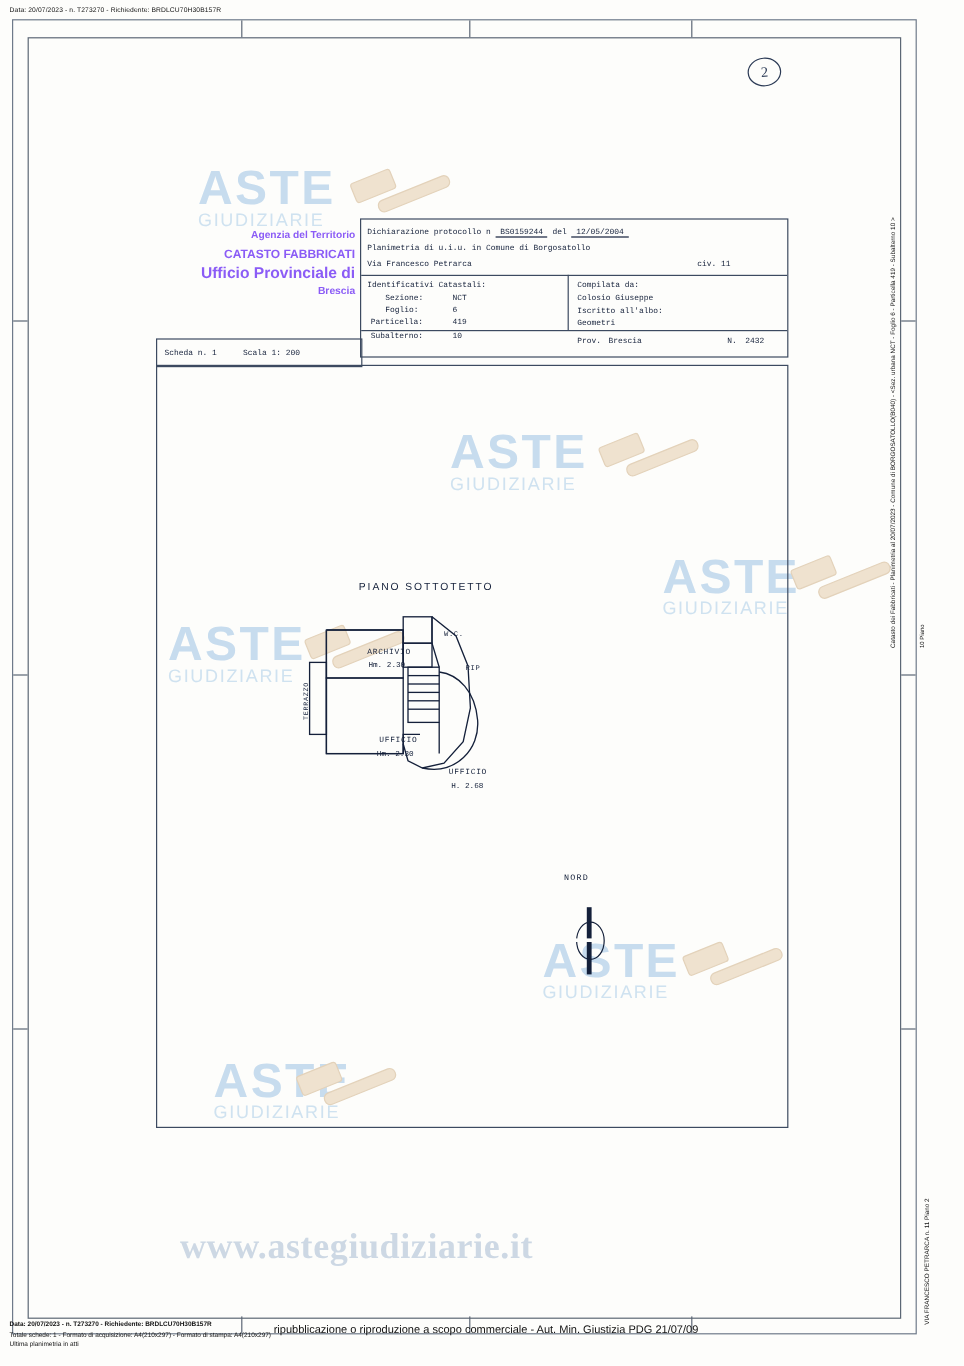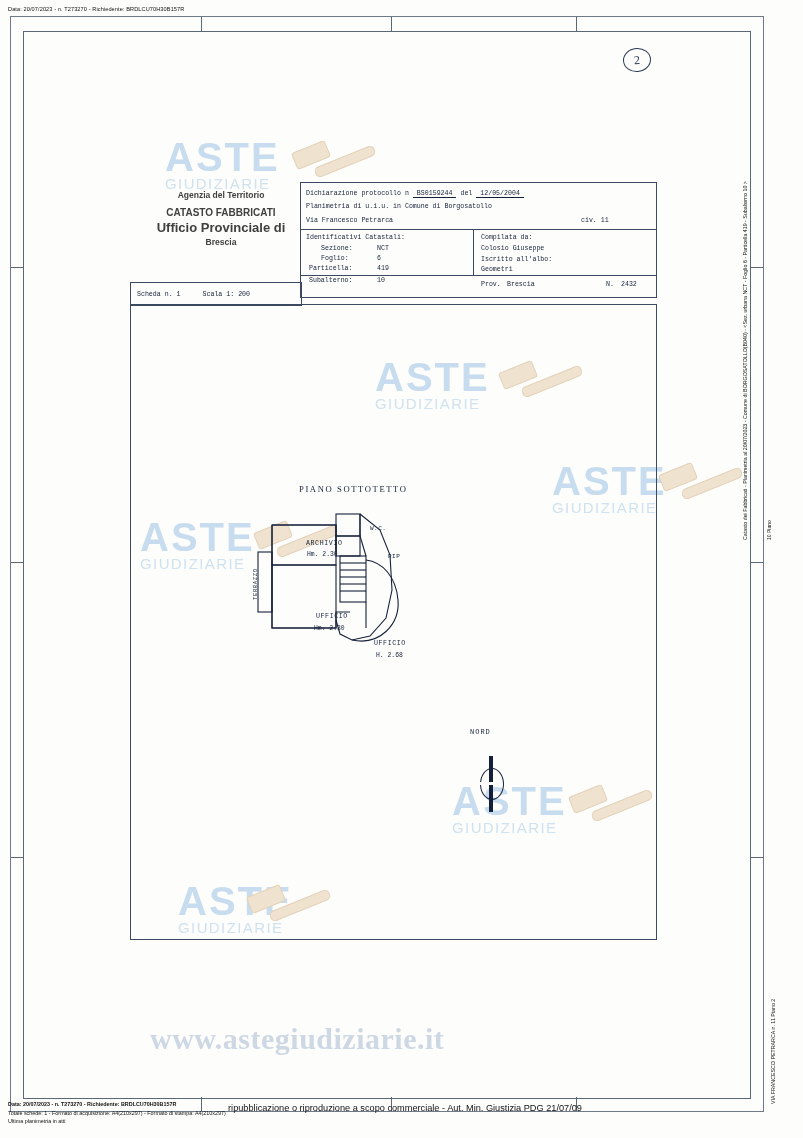--- a/index.html
+++ b/index.html
@@ -135,22 +135,22 @@
     color: #cdd8e4;
     font-family: "Liberation Serif", serif;
   }
 
   
   .agenzia {
     position: absolute;
     left: 146px;
     top: 190px;
     width: 150px;
-    text-align: center;
-    color: #404040;
+    text-align: right;
+    color: #8b5cf6;
   }
   .agenzia .l1 { font-size: 8.5px; font-weight: 700; }
   .agenzia .l2 { font-size: 10px; font-weight: 700; margin-top: 7px; }
   .agenzia .l3 { font-size: 13px; font-weight: 700; margin-top: 2px; }
   .agenzia .l4 { font-size: 8.6px; font-weight: 700; margin-top: 2px; }
 
   .decl-box {
     position: absolute;
     left: 300px;
     top: 182px;
@@ -205,21 +205,21 @@
     width: 525px;
     height: 634px;
     border: 1px solid #3c4a60;
     background: transparent;
   }
 
   .plan-title {
     position: absolute;
     left: 299px;
     top: 484px;
-    font-family: Liberation Serif, serif;
+    font-family: Liberation Sans, sans-serif;
     font-size: 8.6px;
     letter-spacing: 1.6px;
     color: #14203a;
   }
 
   .lbl {
     position: absolute;
     font-family: "Liberation Mono", monospace;
     color: #14203a;
     white-space: nowrap;

